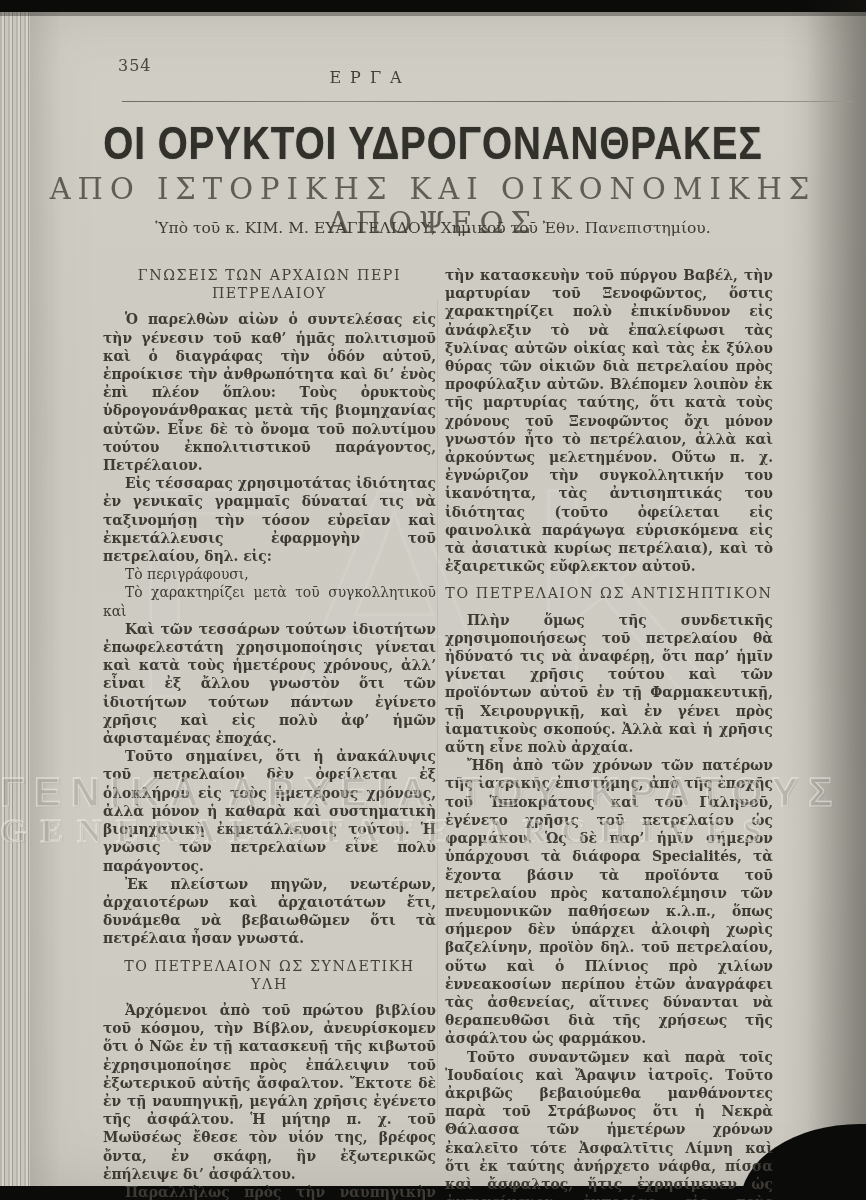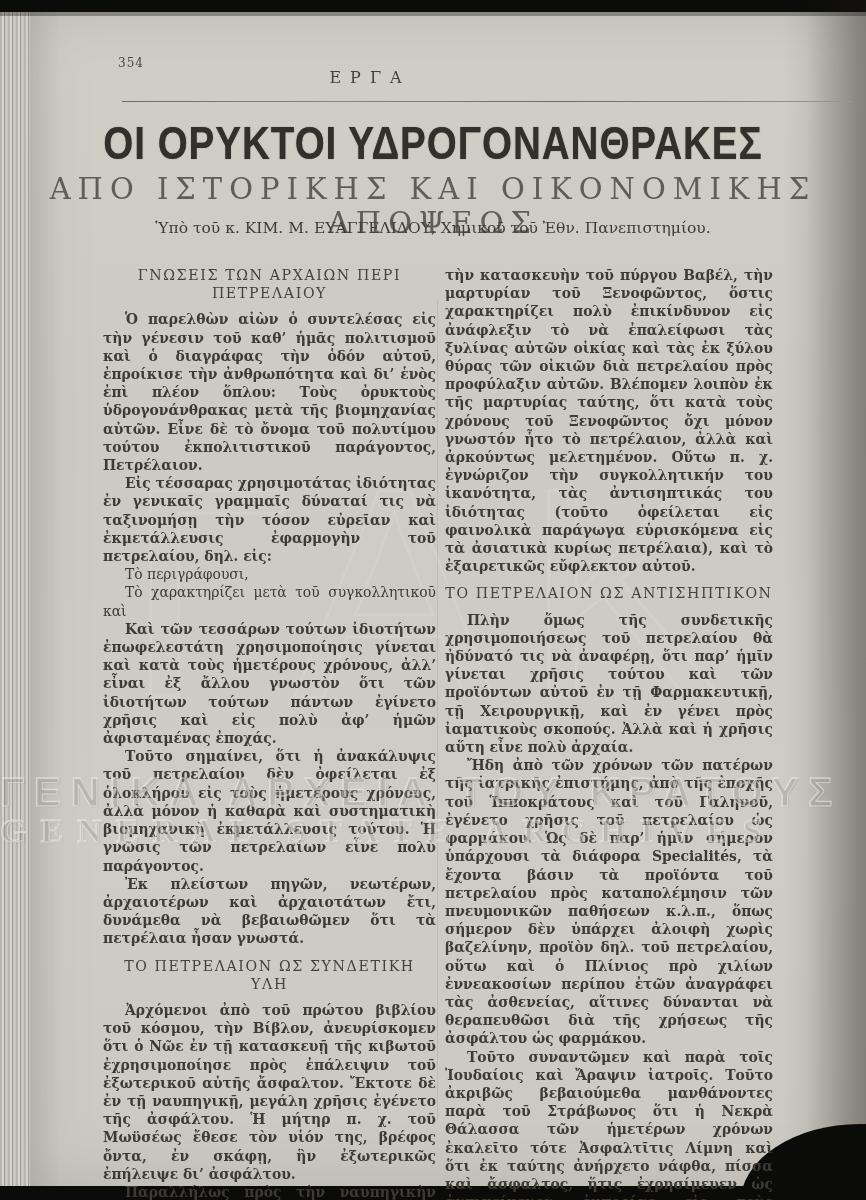--- a/index.html
+++ b/index.html
@@ -16,21 +16,21 @@
          background:repeating-linear-gradient(90deg,#b8b5ad 0 2px,#d6d3cb 2px 4px,#9e9b93 4px 5px,#c9c6be 5px 8px);}
   .band-top{position:absolute;left:0;top:0;width:866px;height:12px;background:#0b0b09;}
   .band-top2{position:absolute;left:0;top:12px;width:866px;height:4px;background:rgba(20,20,18,.35);}
   .band-bottom{position:absolute;left:0;top:1186px;width:866px;height:14px;background:#0b0b09;}
   .corner-dark{position:absolute;right:-34px;bottom:-24px;width:160px;height:100px;
          background:#0b0b09;border-top-left-radius:120px 80px;}
   .fold-shadow{position:absolute;right:0;top:0;width:60px;height:1200px;
          background:linear-gradient(90deg,rgba(0,0,0,0),rgba(35,33,28,.28));}
 
   
-  .page-number{position:absolute;left:118px;top:56px;font-size:12px;color:#4a473f;letter-spacing:1px;}
+  .page-number{position:absolute;left:118px;top:56px;font-size:16px;color:#4a473f;letter-spacing:1px;}
   .journal-title{position:absolute;left:0;top:68px;width:740px;text-align:center;
          font-size:16px;color:#44413a;letter-spacing:9px;}
   .header-rule{position:absolute;left:122px;top:101px;width:730px;height:1px;
          background:linear-gradient(90deg,#6f6c64,#8a877f 30%,#6f6c64 60%,#9b988f);}
 
   
   .article-title{position:absolute;left:0;top:116px;width:866px;text-align:center;
          font-family:"Liberation Sans", sans-serif;font-weight:bold;font-size:42px;
          color:#31302a;letter-spacing:1px;transform:scale(.92,1.12);transform-origin:center top;
          text-shadow:0 0 1px rgba(40,38,32,.6);}

